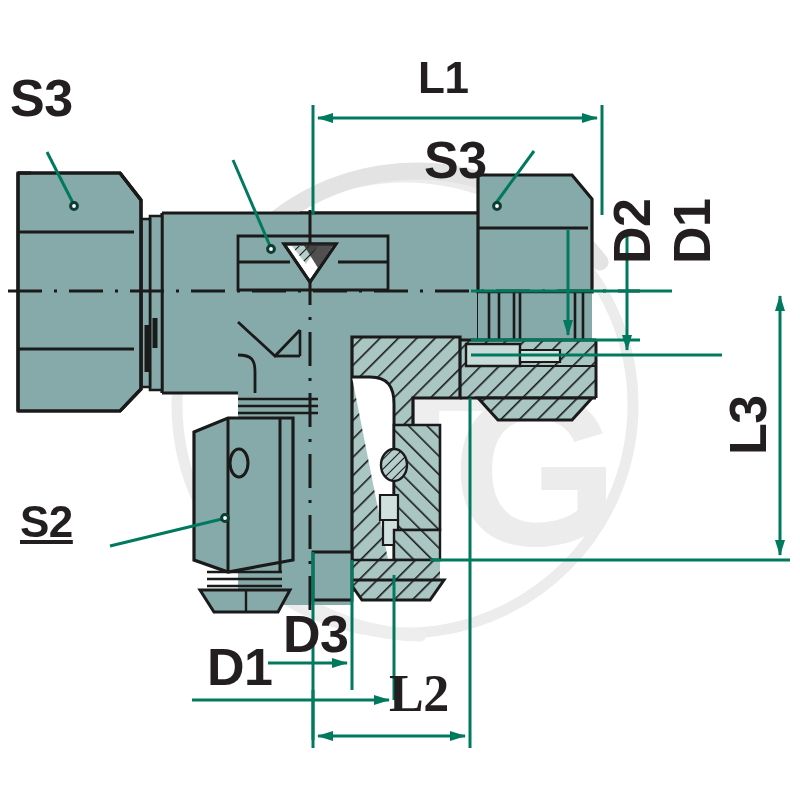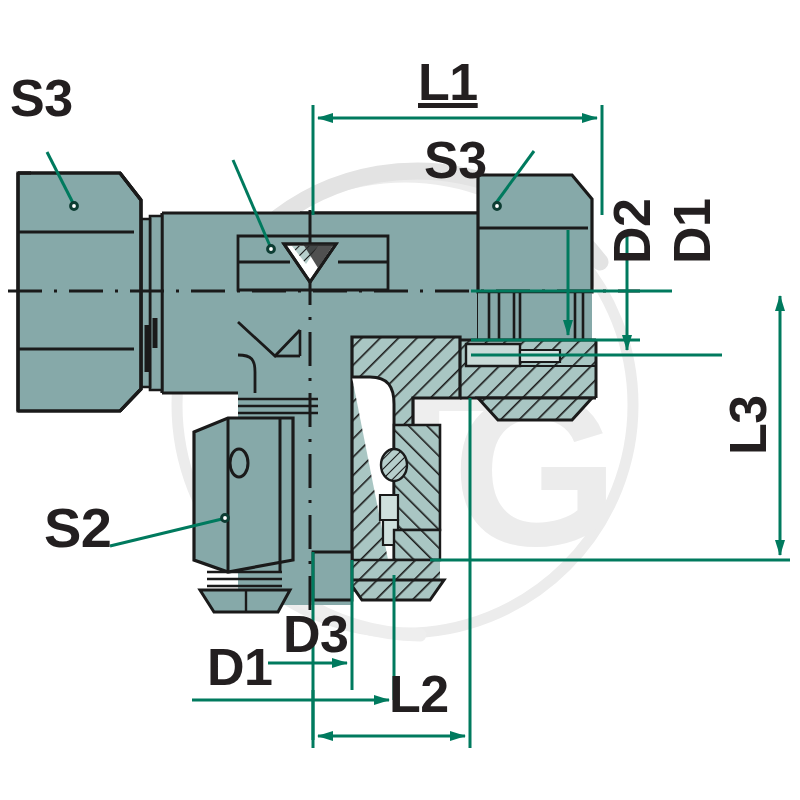--- a/index.html
+++ b/index.html
@@ -250,29 +250,29 @@
       <circle cx="497" cy="206" r="3.4"></circle>
       <circle cx="225" cy="518" r="3.4"></circle>
     </g>
   </svg>
 
   <div class="dim-label" style="left:10px; top:72px; font-size:52px;">S3</div>
 
 
   <div class="dim-label" style="left:424px; top:134px; font-size:52px;">S3</div>
 
-  <div class="dim-label" style="left:44px; top:500px; font-size:56px;">S2</div>
-
-  <div class="dim-label" style="left:418px; top:56px; font-size:52px;text-decoration:underline;">L1</div>
+  <div class="dim-label" style="left:20px; top:500px; font-size:44px;text-decoration:underline;">S2</div>
+
+  <div class="dim-label" style="left:418px; top:56px; font-size:44px;">L1</div>
 
   <div class="dim-label rot90" style="left:606px; top:264px; font-size:52px;">D2</div>
 
   <div class="dim-label rot90" style="left:666px; top:264px; font-size:52px;">D1</div>
 
   <div class="dim-label rot90" style="left:722px; top:455px; font-size:52px;">L3</div>
 
   <div class="dim-label" style="left:283px; top:608px; font-size:52px;">D3</div>
 
   <div class="dim-label" style="left:207px; top:641px; font-size:52px;">D1</div>
 
-  <div class="dim-label" style="left:389px; top:668px; font-size:52px;">L2</div>
+  <div class="dim-label" style="left:389px; top:668px; font-size:52px;font-family:Liberation Serif, serif;">L2</div>
 
 </div>
 
 </body></html>

